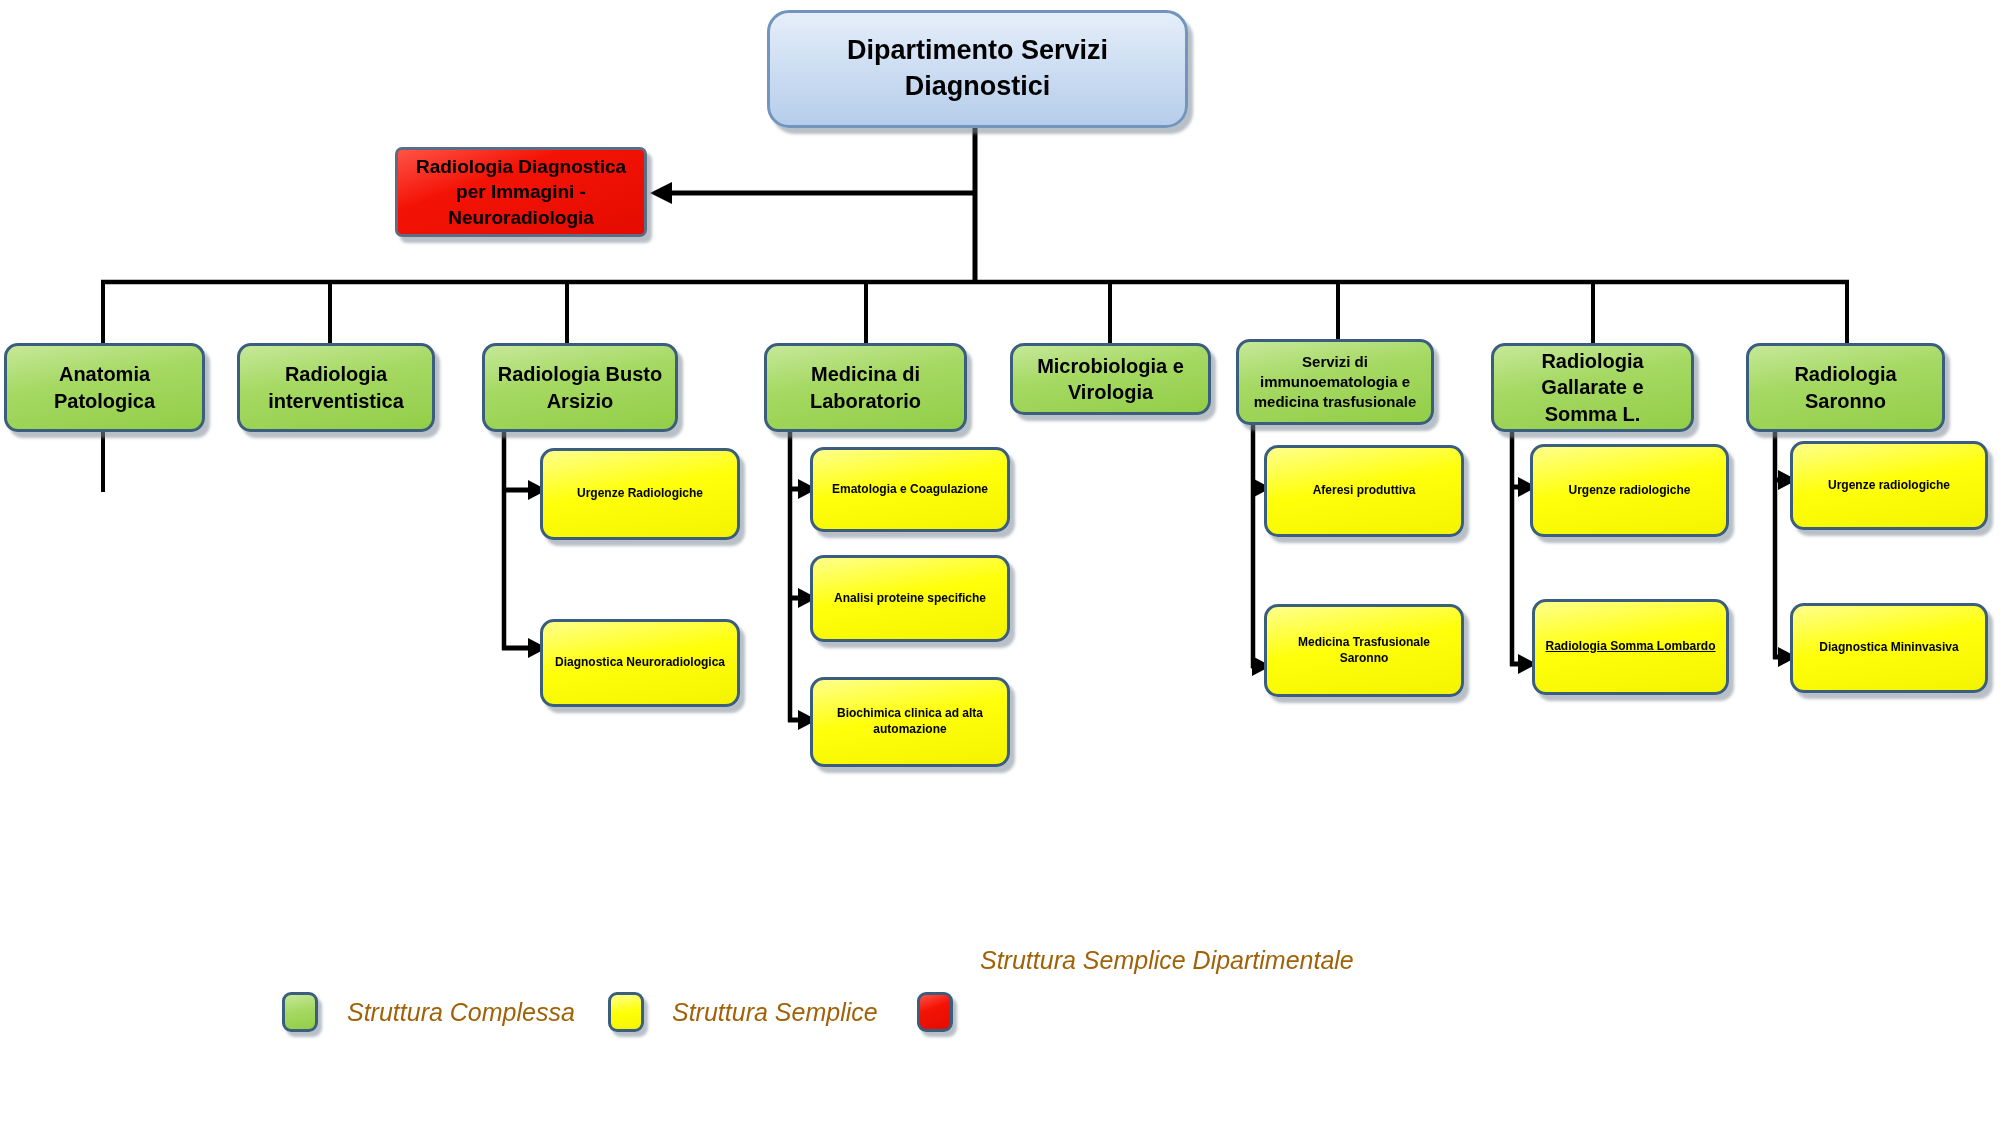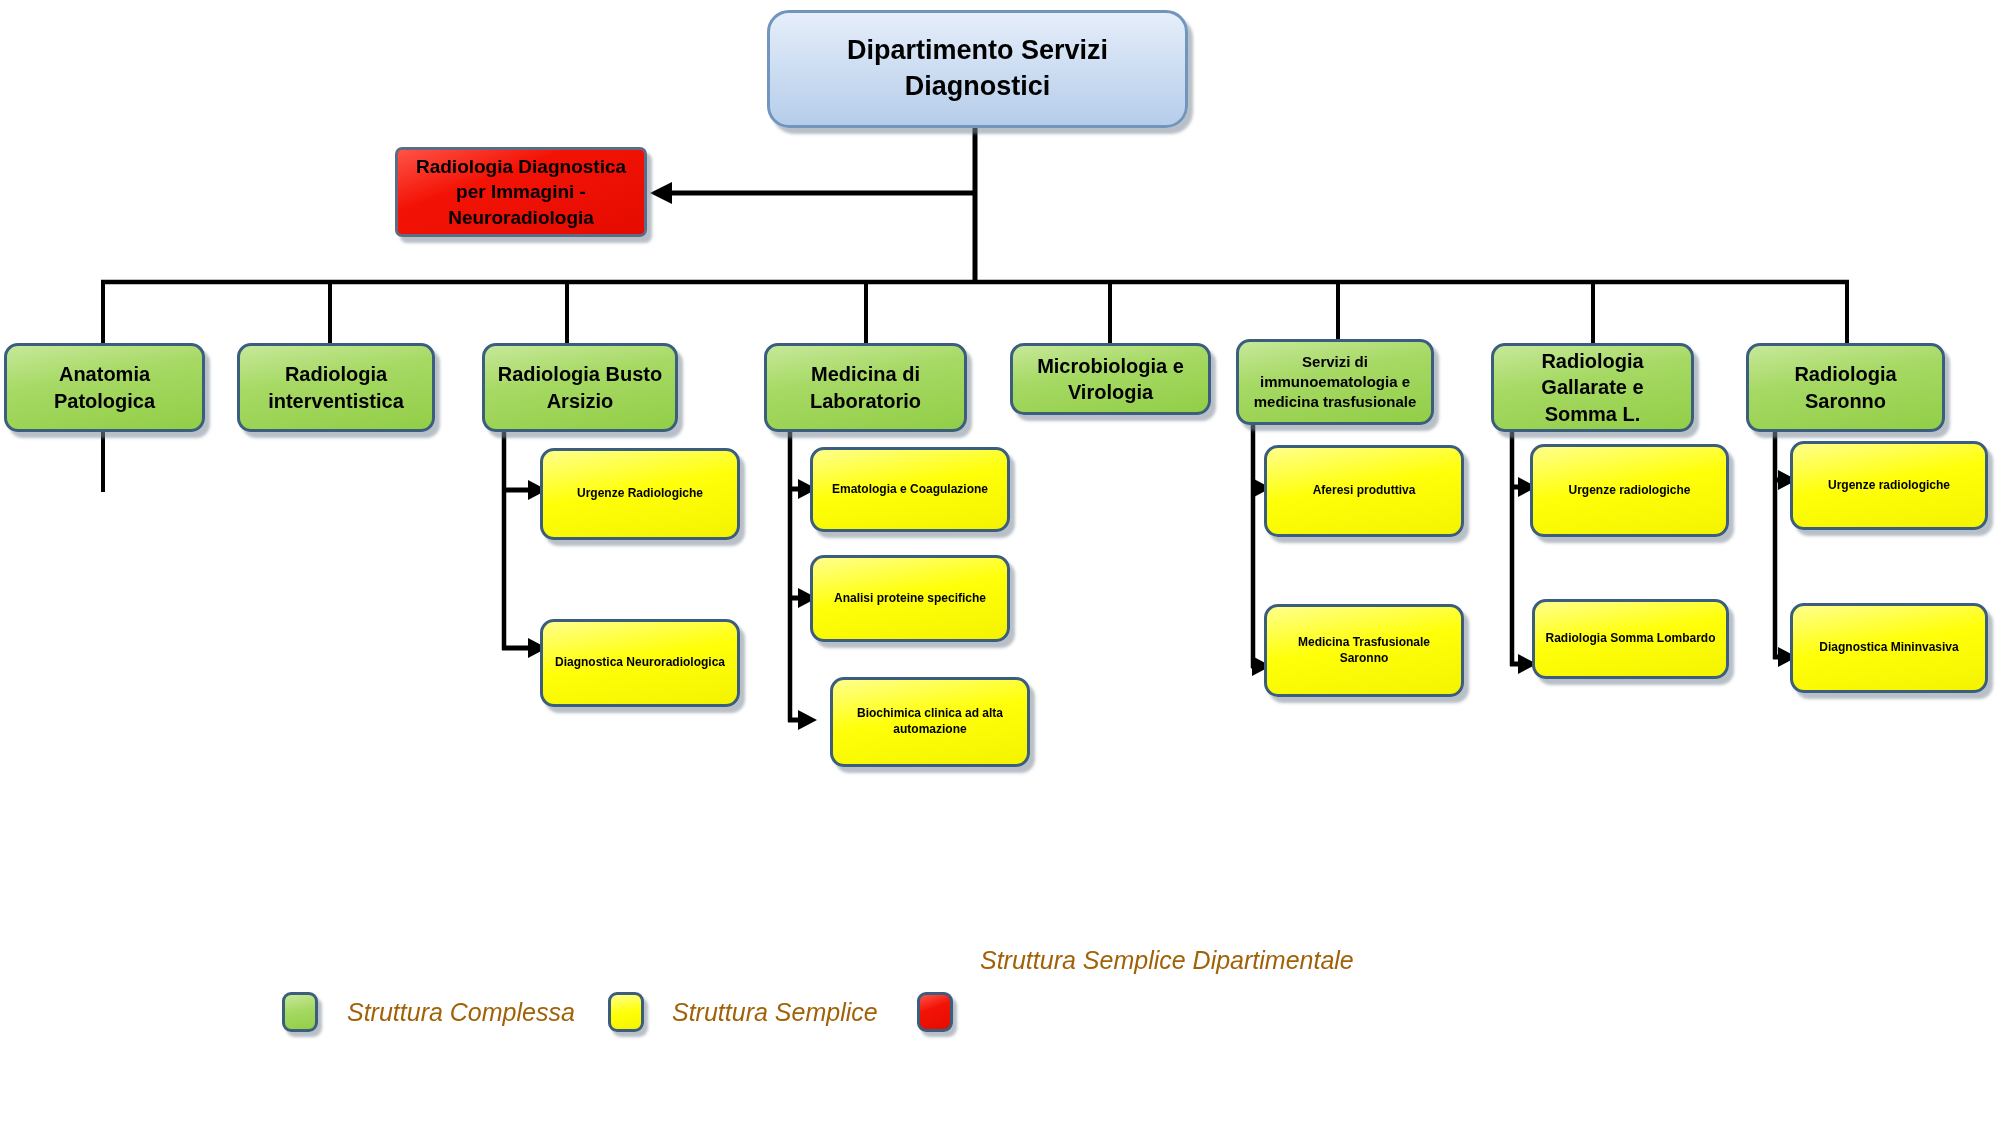--- a/index.html
+++ b/index.html
@@ -156,35 +156,35 @@
   <div class="box yellow" style="left:540px;top:619px;width:200px;height:88px;">
     <span>Diagnostica Neuroradiologica</span>
   </div>
 
   <div class="box yellow" style="left:810px;top:447px;width:200px;height:85px;">
     <span>Ematologia e Coagulazione</span>
   </div>
   <div class="box yellow" style="left:810px;top:555px;width:200px;height:87px;">
     <span>Analisi proteine specifiche</span>
   </div>
-  <div class="box yellow" style="left:810px;top:677px;width:200px;height:90px;margin-left:20px;">
+  <div class="box yellow" style="left:810px;top:677px;width:200px;height:90px;">
     <span>Biochimica clinica ad alta automazione</span>
   </div>
 
   <div class="box yellow" style="left:1264px;top:445px;width:200px;height:92px;">
     <span>Aferesi produttiva</span>
   </div>
   <div class="box yellow" style="left:1264px;top:604px;width:200px;height:93px;">
     <span>Medicina Trasfusionale Saronno</span>
   </div>
 
   <div class="box yellow" style="left:1530px;top:444px;width:199px;height:93px;">
     <span>Urgenze radiologiche</span>
   </div>
-  <div class="box yellow" style="left:1532px;top:599px;width:197px;height:80px;">
+  <div class="box yellow" style="left:1532px;top:599px;width:197px;height:96px;text-decoration:underline;">
     <span>Radiologia Somma Lombardo</span>
   </div>
 
   <div class="box yellow" style="left:1790px;top:441px;width:198px;height:89px;">
     <span>Urgenze radiologiche</span>
   </div>
   <div class="box yellow" style="left:1790px;top:603px;width:198px;height:90px;">
     <span>Diagnostica Mininvasiva</span>
   </div>
 

